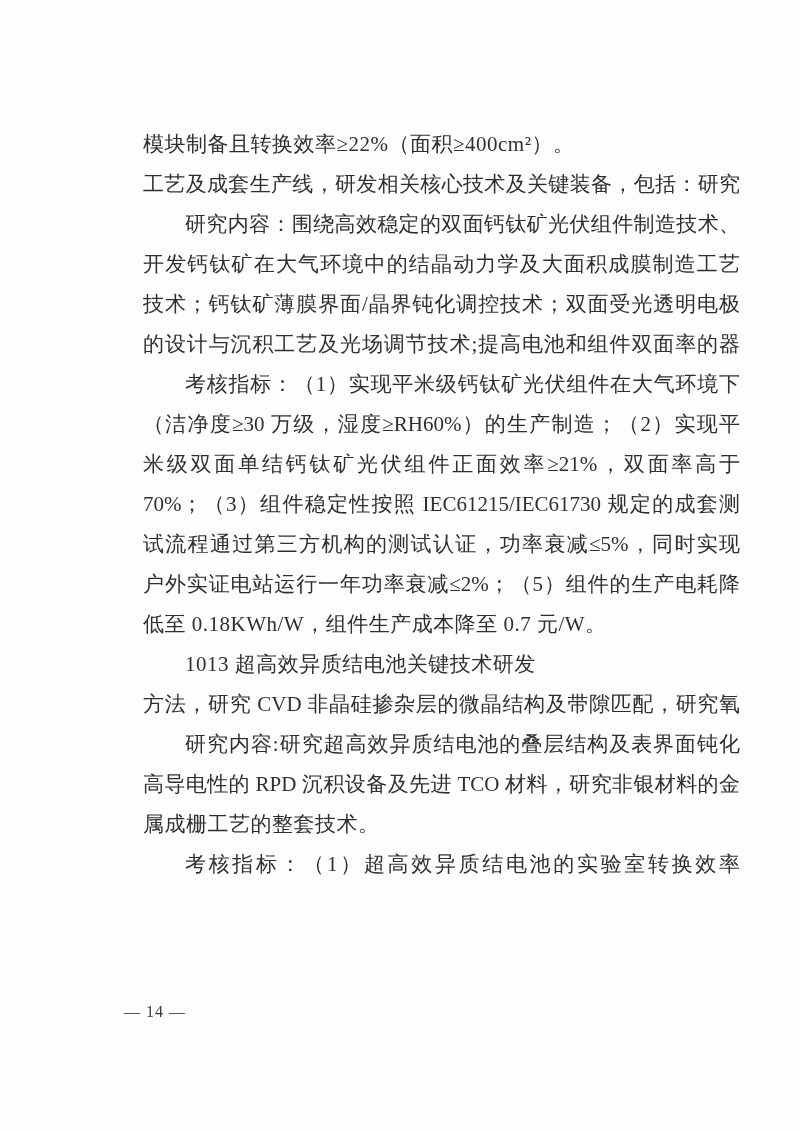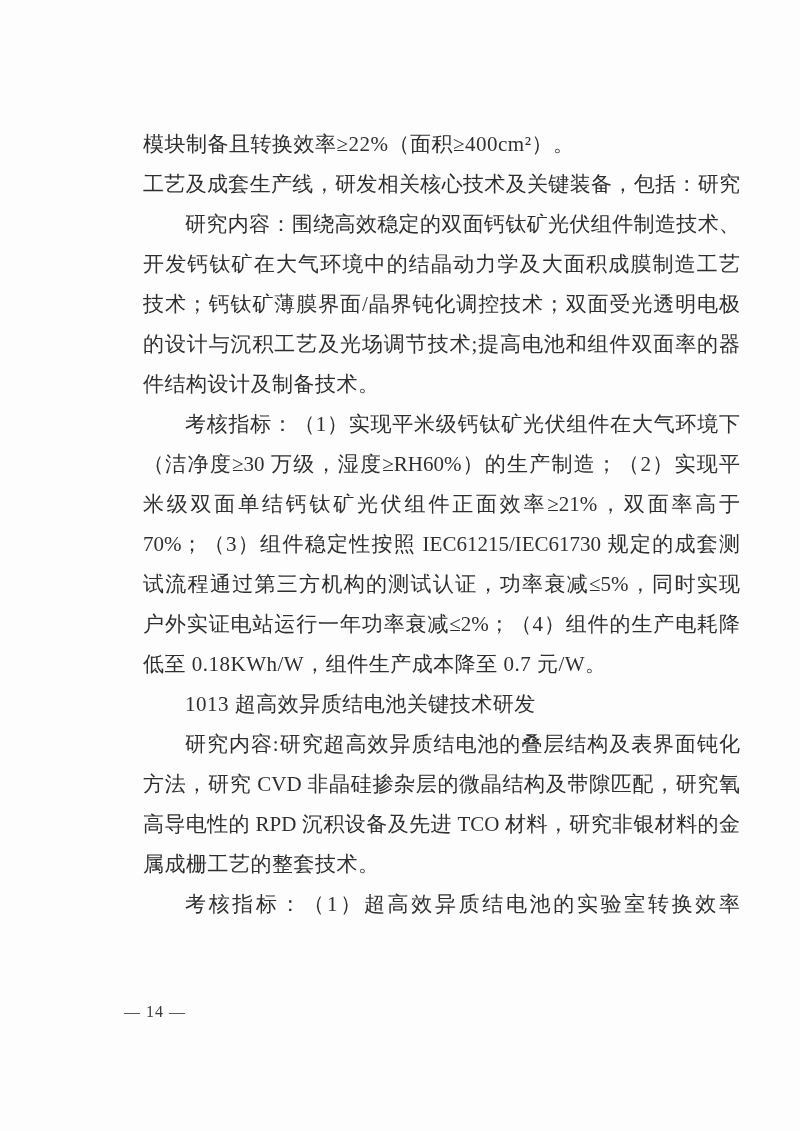--- a/index.html
+++ b/index.html
@@ -60,30 +60,29 @@
 <body>
 
 <div class="page">
   <div class="content">
       <div class="line">模块制备且转换效率≥22%（面积≥400cm²）。</div>
       <div class="line justify">工艺及成套生产线，研发相关核心技术及关键装备，包括：研究</div>
       <div class="line indent justify">研究内容：围绕高效稳定的双面钙钛矿光伏组件制造技术、</div>
       <div class="line justify">开发钙钛矿在大气环境中的结晶动力学及大面积成膜制造工艺</div>
       <div class="line justify">技术；钙钛矿薄膜界面/晶界钝化调控技术；双面受光透明电极</div>
       <div class="line justify">的设计与沉积工艺及光场调节技术;提高电池和组件双面率的器</div>
-      <div class="line">件结构设计及制备技术。</div>
       <div class="line indent justify">考核指标：（1）实现平米级钙钛矿光伏组件在大气环境下</div>
       <div class="line justify">（洁净度≥30 万级，湿度≥RH60%）的生产制造；（2）实现平</div>
       <div class="line justify">米级双面单结钙钛矿光伏组件正面效率≥21%，双面率高于</div>
       <div class="line justify">70%；（3）组件稳定性按照 IEC61215/IEC61730 规定的成套测</div>
       <div class="line justify">试流程通过第三方机构的测试认证，功率衰减≤5%，同时实现</div>
-      <div class="line justify">户外实证电站运行一年功率衰减≤2%；（4）组件的生产电耗降</div>
+      <div class="line justify">户外实证电站运行一年功率衰减≤2%；（5）组件的生产电耗降</div>
       <div class="line">低至 0.18KWh/W，组件生产成本降至 0.7 元/W。</div>
       <div class="line indent heading">1013 超高效异质结电池关键技术研发</div>
+      <div class="line justify">方法，研究 CVD 非晶硅掺杂层的微晶结构及带隙匹配，研究氧</div>
       <div class="line indent justify">研究内容:研究超高效异质结电池的叠层结构及表界面钝化</div>
-      <div class="line justify">方法，研究 CVD 非晶硅掺杂层的微晶结构及带隙匹配，研究氧</div>
       <div class="line justify">高导电性的 RPD 沉积设备及先进 TCO 材料，研究非银材料的金</div>
       <div class="line">属成栅工艺的整套技术。</div>
       <div class="line indent justify">考核指标：（1）超高效异质结电池的实验室转换效率</div>
     </div>
 
   <div class="footer-page-number">— 14 —</div>
 </div>
 
 </body></html>

